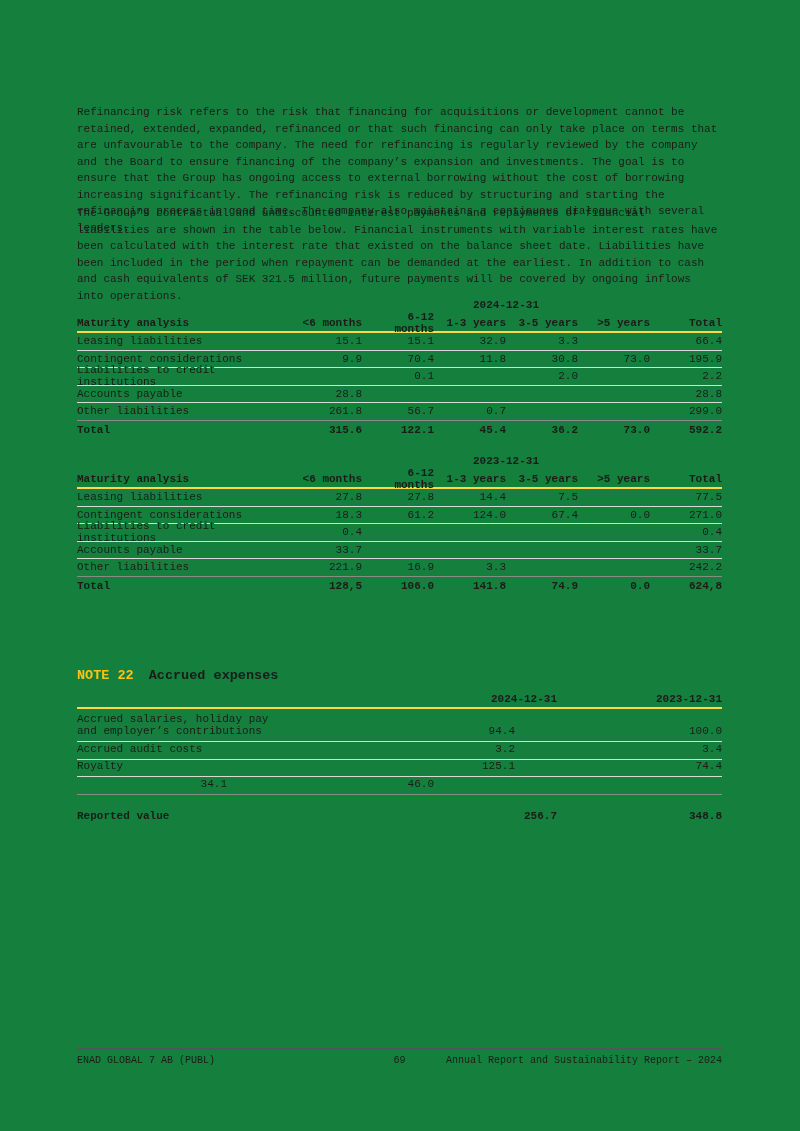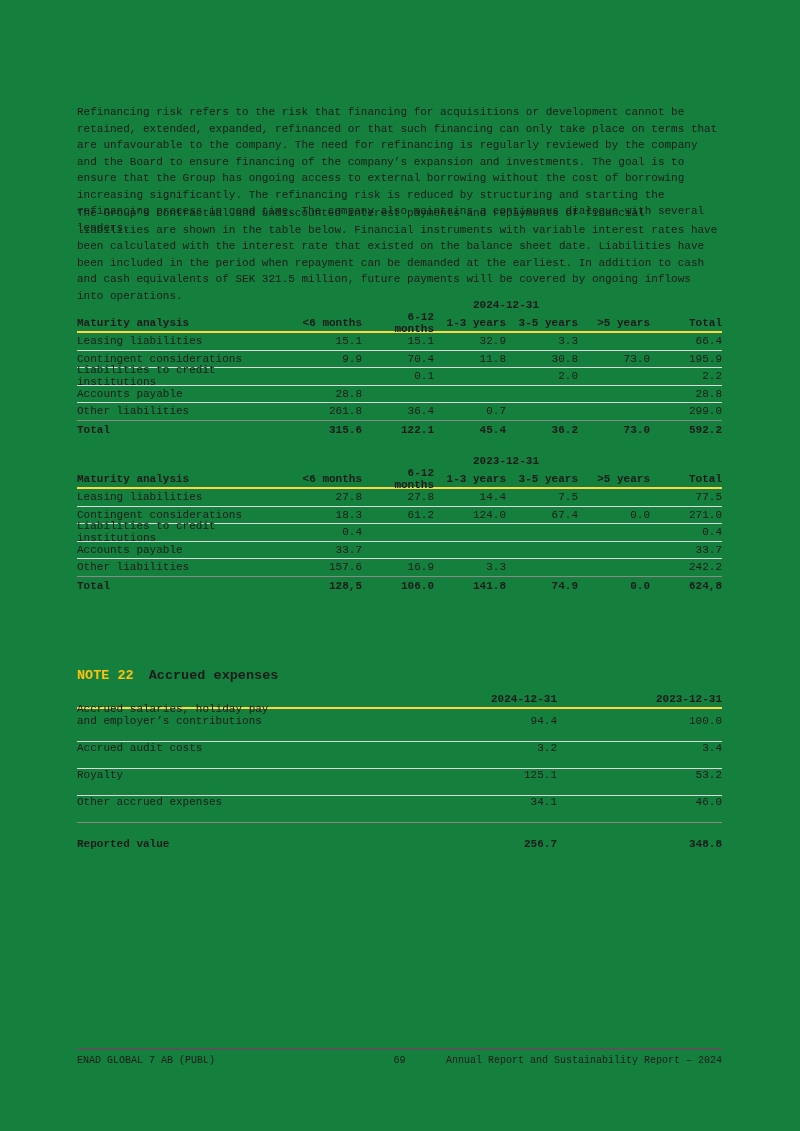--- a/index.html
+++ b/index.html
@@ -47,21 +47,21 @@
   .note-label{color:var(--yellow-accent);margin-right:15px;}
   .note-title{color:var(--ink);}
 
   .accrued-table{position:absolute;left:77px;top:690px;width:645px;font-size:11px;}
   .a-row{display:flex;align-items:flex-end;}
   .a-row .lbl{flex:1;text-align:left;white-space:pre-line;}
   .a-row .v1{width:150px;text-align:right;}
   .a-row .v2{width:165px;text-align:right;}
   .a-head{font-weight:bold;height:19px;border-bottom:2px solid var(--yellow-line);}
   .a-head .v1,.a-head .v2{align-self:center;}
-  .a-data{border-bottom:1px solid var(--row-line);min-height:17.5px;padding-bottom:14px;}
+  .a-data{border-bottom:1px solid var(--row-line);min-height:17.5px;padding-bottom:4px;gap:42px;}
   .a-data.a-tall{height:33px;}
   .a-data.a-last{border-bottom:1px solid var(--strong-line);}
   .a-total{font-weight:bold;height:18px;align-items:center;margin-top:12px;}
 
   
   .footer{
     position:absolute;left:77px;top:1048px;width:645px;
     border-top:2px solid var(--footer-line);
     padding-top:5px;font-size:10px;display:flex;align-items:center;justify-content:space-between;
   }
@@ -121,21 +121,21 @@
         <div class="num">28.8</div>
         <div class="num"></div>
         <div class="num"></div>
         <div class="num"></div>
         <div class="num"></div>
         <div class="num">28.8</div>
       </div>
       <div class="t-row t-data t-last">
         <div class="lbl">Other liabilities</div>
         <div class="num">261.8</div>
-        <div class="num">36.4</div>
+        <div class="num">56.7</div>
         <div class="num">0.7</div>
         <div class="num"></div>
         <div class="num"></div>
         <div class="num">299.0</div>
       </div>
       <div class="t-row t-total">
         <div class="lbl">Total</div>
         <div class="num">315.6</div>
         <div class="num">122.1</div>
         <div class="num">45.4</div>
@@ -187,21 +187,21 @@
         <div class="lbl">Accounts payable</div>
         <div class="num">33.7</div>
         <div class="num"></div>
         <div class="num"></div>
         <div class="num"></div>
         <div class="num"></div>
         <div class="num">33.7</div>
       </div>
       <div class="t-row t-data t-last">
         <div class="lbl">Other liabilities</div>
-        <div class="num">157.6</div>
+        <div class="num">221.9</div>
         <div class="num">16.9</div>
         <div class="num">3.3</div>
         <div class="num"></div>
         <div class="num"></div>
         <div class="num">242.2</div>
       </div>
       <div class="t-row t-total">
         <div class="lbl">Total</div>
         <div class="num">128,5</div>
         <div class="num">106.0</div>
@@ -229,24 +229,23 @@
         <div class="v2">100.0</div>
       </div>
       <div class="a-row a-data">
         <div class="lbl">Accrued audit costs</div>
         <div class="v1">3.2</div>
         <div class="v2">3.4</div>
       </div>
       <div class="a-row a-data">
         <div class="lbl">Royalty</div>
         <div class="v1">125.1</div>
-        <div class="v2">53.2</div>
+        <div class="v2">74.4</div>
       </div>
       <div class="a-row a-data a-last">
-        <div class="lbl">Other accrued expenses</div>
         <div class="v1">34.1</div>
         <div class="v2">46.0</div>
       </div>
       <div class="a-row a-total">
         <div class="lbl">Reported value</div>
         <div class="v1">256.7</div>
         <div class="v2">348.8</div>
       </div>
     </section>
 

